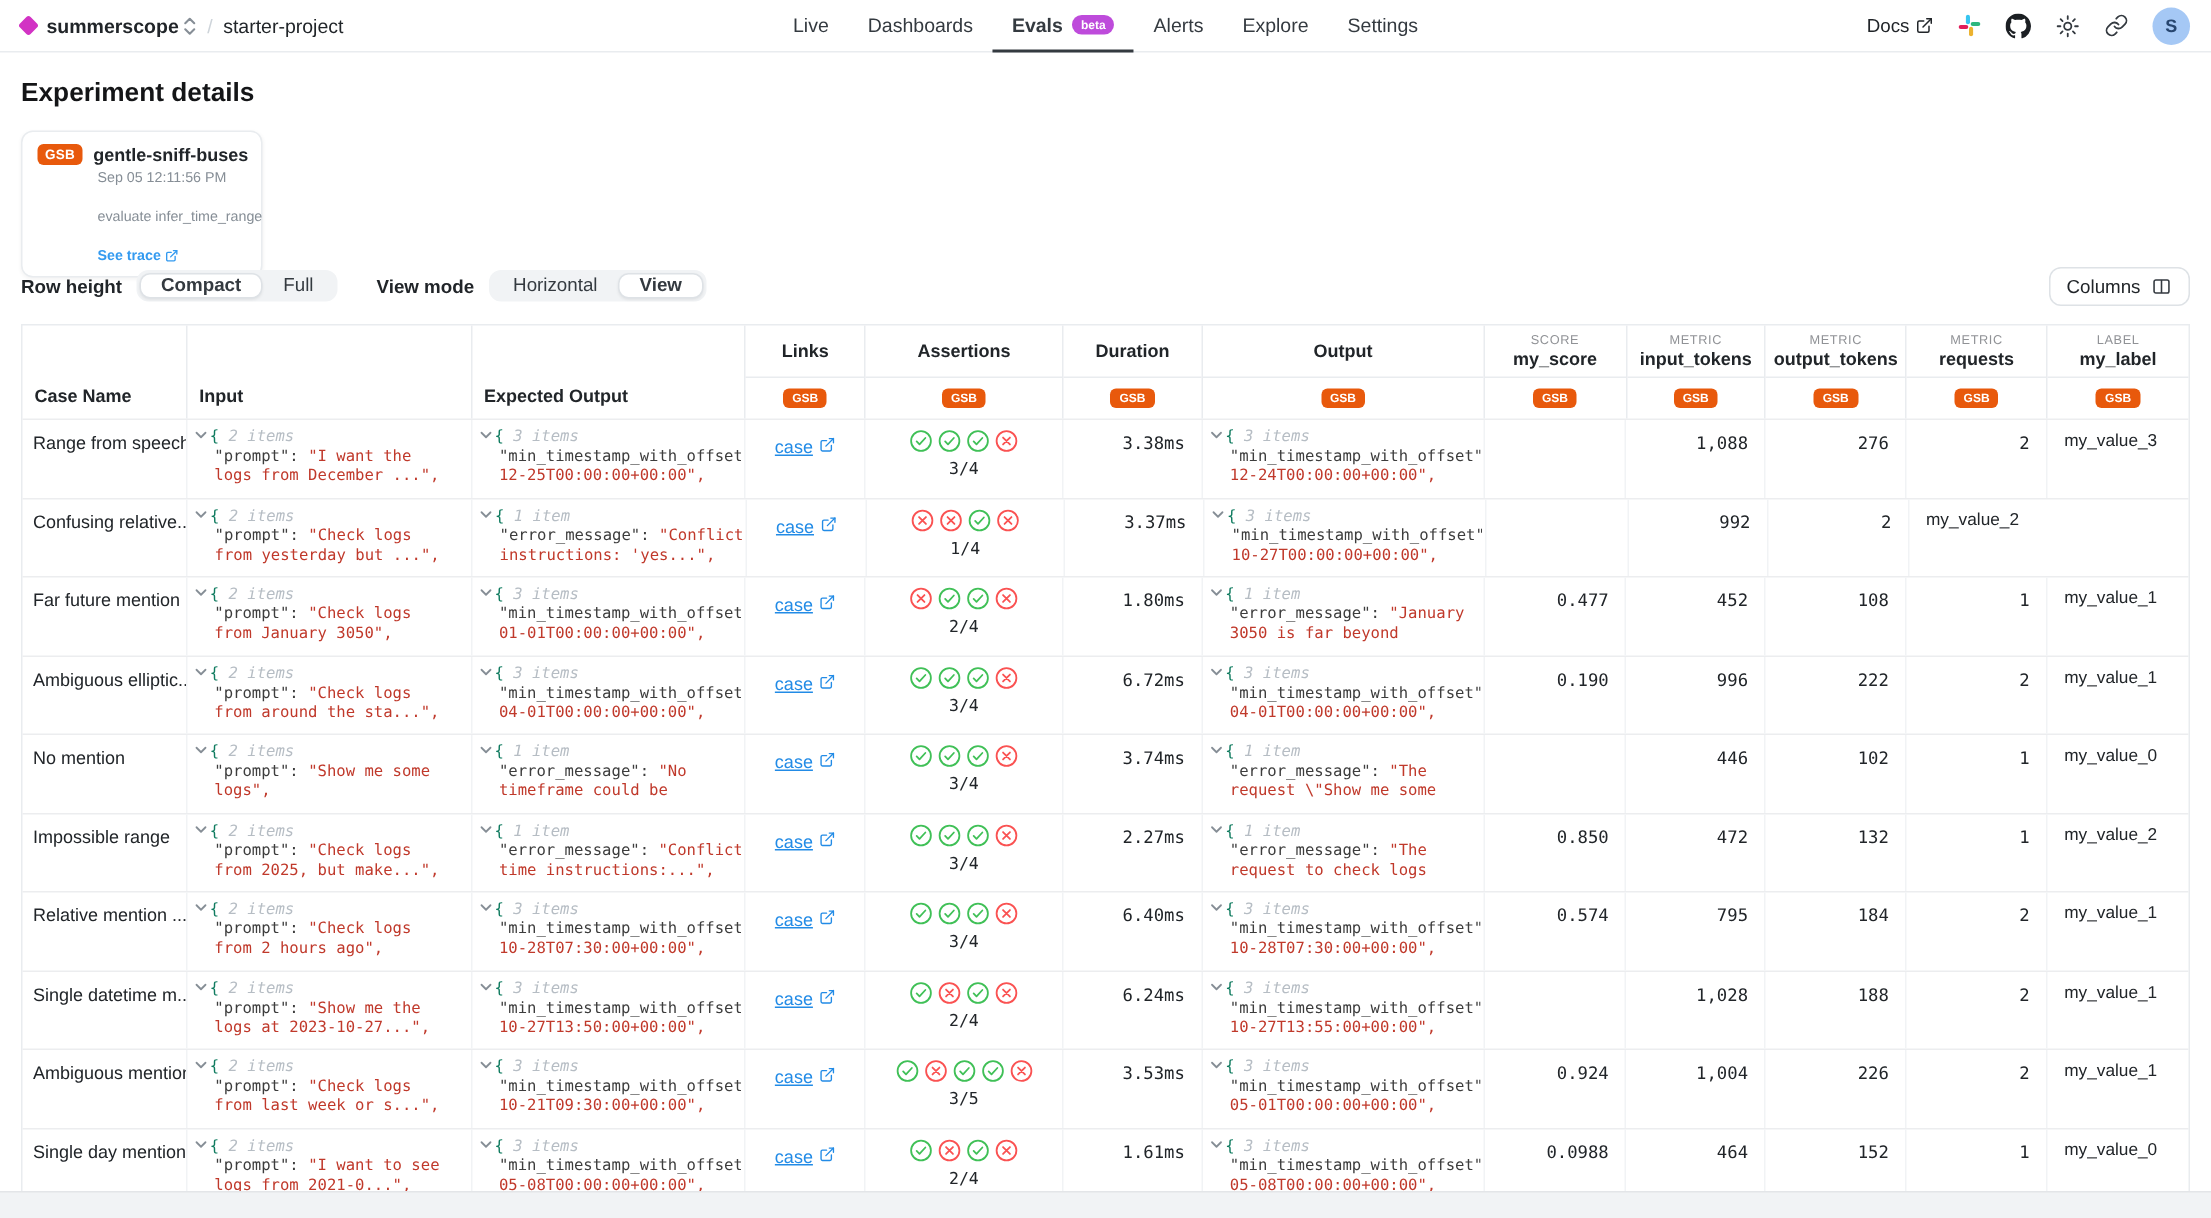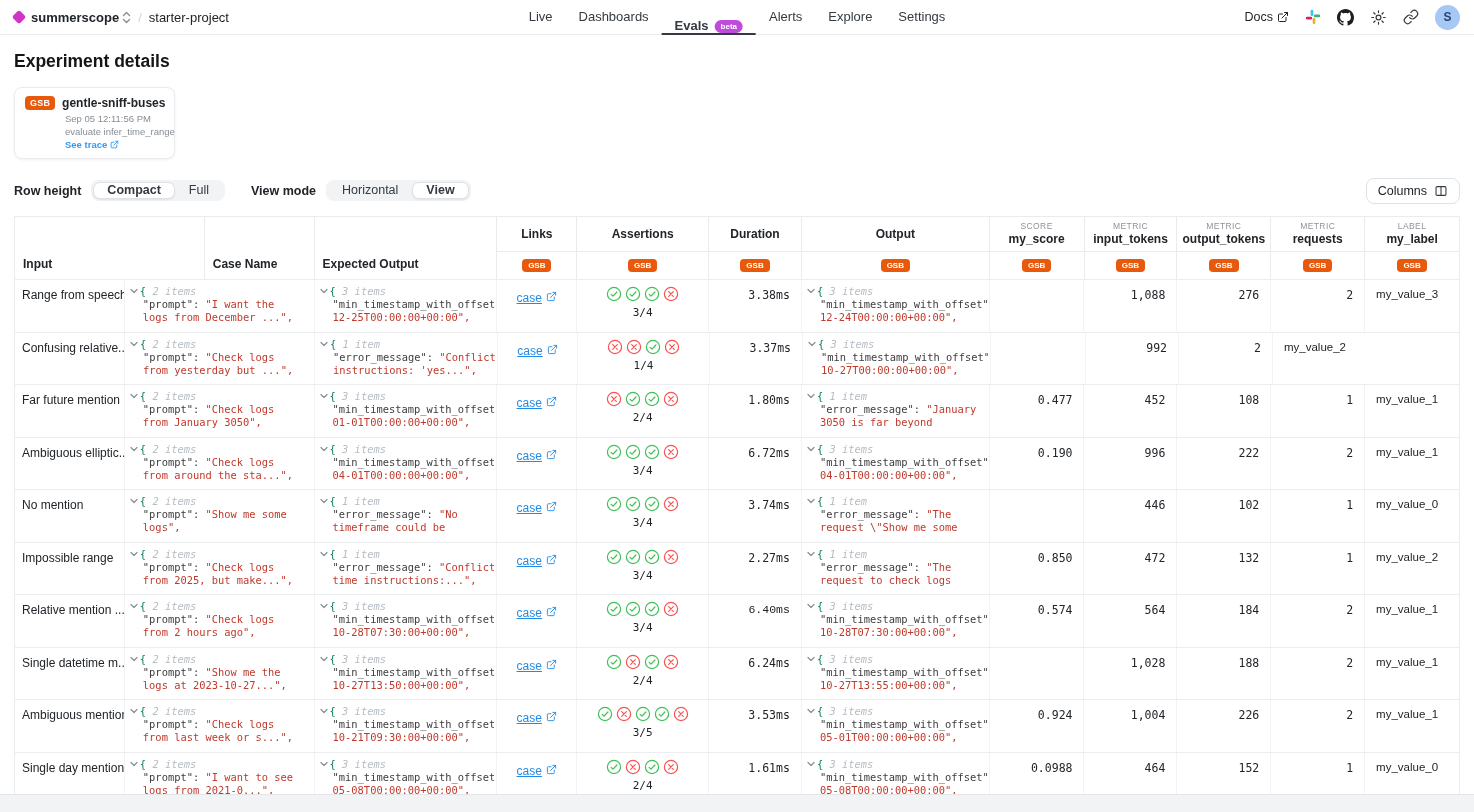--- a/index.html
+++ b/index.html
@@ -7,34 +7,34 @@
 
   
   .nav{position:absolute;top:0;left:0;right:0;height:35px;background:#fff;border-bottom:1px solid #e9ecef;display:flex;align-items:center;padding:0 14px;box-sizing:border-box;}
   .nav-left{display:flex;align-items:center;gap:7px;}
   .diamond{width:10px;height:10px;background:#d233c4;transform:rotate(45deg);border-radius:2px;}
   .org{font-size:13px;font-weight:700;color:#212529;cursor:pointer;display:flex;align-items:center;gap:3px;}
   .slash{color:#ced4da;font-size:13px;}
   .project{font-size:13px;font-weight:500;}
   .nav-tabs{position:absolute;left:50%;transform:translateX(-50%);top:0;height:35px;display:flex;}
   .tab{display:flex;align-items:center;gap:6px;padding:0 13px;font-size:13px;color:#343a40;cursor:pointer;border-bottom:2px solid transparent;box-sizing:border-box;}
-  .tab.active{border-bottom-color:#343a40;font-weight:600;align-items:flex-end;}
+  .tab.active{border-bottom-color:#343a40;font-weight:600;}
   .beta{background:#be4bdb;color:#fff;font-size:8px;font-weight:700;padding:2.5px 6px;border-radius:9px;line-height:1;}
   .nav-right{margin-left:auto;display:flex;align-items:center;gap:16px;}
   .docs{display:flex;align-items:center;gap:4px;font-size:12.5px;font-weight:500;color:#212529;cursor:pointer;}
   .icon-btn{display:flex;align-items:center;justify-content:center;cursor:pointer;}
   .avatar{width:25px;height:25px;border-radius:50%;background:#a5c8f5;color:#27466f;font-weight:700;font-size:12px;display:flex;align-items:center;justify-content:center;cursor:pointer;}
 
   
   .page-title{position:absolute;left:14px;top:51px;font-size:17.5px;font-weight:700;color:#141517;}
   .card{position:absolute;left:14px;top:87px;width:161px;box-sizing:border-box;border:1px solid #e9ecef;border-radius:8px;background:#fff;box-shadow:0 1px 3px rgba(0,0,0,.06);padding:8px 10px 8px 10px;}
   .card-head{display:flex;align-items:center;gap:7px;}
   .gsb-badge{background:#e8590c;color:#fff;font-size:9px;font-weight:700;padding:2.5px 5px;border-radius:4px;line-height:1;letter-spacing:.2px;}
   .card-name{font-size:12px;font-weight:700;white-space:nowrap;}
-  .card-body{margin:3px 0 0 40px;display:flex;flex-direction:column;gap:2px;}
+  .card-body{margin:3px 0 0 40px;display:flex;flex-direction:column;gap:15px;}
   .meta{font-size:9.5px;color:#868e96;white-space:nowrap;}
   .trace{font-size:9.5px;color:#339af0;font-weight:600;display:flex;align-items:center;gap:3px;cursor:pointer;}
 
   
   .toolbar{position:absolute;left:14px;right:14px;top:176px;height:29px;display:flex;align-items:center;}
   .tb-label{font-size:12.5px;font-weight:600;margin-right:10px;}
   .seg{display:flex;background:#f1f3f5;border-radius:8px;padding:2px;margin-right:26px;}
   .seg-btn{font-size:12.5px;padding:0 13px;border-radius:7px;color:#343a40;cursor:pointer;border:1px solid transparent;line-height:1.2;}
   .seg-btn.sel{background:#fff;border:1px solid #dee2e6;box-shadow:0 1px 2px rgba(0,0,0,.07);font-weight:600;}
   .columns-btn{margin-left:auto;display:flex;align-items:center;gap:7px;border:1px solid #dee2e6;border-radius:8px;background:#fff;padding:5px 11px;font-size:12.5px;font-weight:500;cursor:pointer;}
@@ -189,25 +189,25 @@
       <span>Columns</span>
       <svg width="14" height="14" viewBox="0 0 24 24" fill="none" stroke="#343a40" stroke-width="1.8">
           <rect x="3.5" y="4.5" width="17" height="15" rx="2"></rect>
           <path d="M12 4.5v15"></path>
         </svg>
     </div>
   </div>
 
   <div class="table">
     <div class="thead">
+        <div class="hcol hcol-plain" style="width: 110px;">
+          <span class="h-label">Case Name</span>
+        </div>
         <div class="hcol hcol-plain" style="width: 190px;">
           <span class="h-label">Input</span>
-        </div>
-        <div class="hcol hcol-plain" style="width: 110px;">
-          <span class="h-label">Case Name</span>
         </div>
         <div class="hcol hcol-plain" style="width: 183px;">
           <span class="h-label">Expected Output</span>
         </div>
         <div class="hcol" style="width: 80px;">
           <div class="h-top">
             <span class="h-label">Links</span>
           </div>
           <div class="h-bot">
             <span class="hbadge">GSB</span>
@@ -689,30 +689,30 @@
                 <circle cx="8" cy="8" r="6.6"></circle>
                 <path d="M5.1 8.3l1.9 1.9 3.9-4.2"></path>
               </svg>
               <svg width="16" height="16" viewBox="0 0 16 16" fill="none" stroke="#fa5252" stroke-width="1.2" stroke-linecap="round" stroke-linejoin="round">
                 <circle cx="8" cy="8" r="6.6"></circle>
                 <path d="M5.7 5.7l4.6 4.6M10.3 5.7l-4.6 4.6"></path>
               </svg>
             </div>
             <div class="fraction">3/4</div>
           </div>
-          <div class="td td-num" style="width: 93px; font-family: Liberation Mono, monospace;">6.40ms</div>
+          <div class="td td-num" style="width: 93px;">6.40ms</div>
           <div class="td td-json" style="width: 188px;">
             <div class="json-line"><svg width="8" height="6" viewBox="0 0 8 6" fill="none" stroke="#868e96" stroke-width="1.2" stroke-linecap="round" stroke-linejoin="round" class="chev">
                 <path d="M1 1.5l3 3 3-3"></path>
               </svg><span class="brace">{ </span><span class="json-count">3 items</span></div>
             <div class="json-line ind"><span class="json-key">"min_timestamp_with_offset"</span></div>
             <div class="json-line ind"><span class="json-val">10-28T07:30:00+00:00",</span></div>
           </div>
           <div class="td td-num" style="width: 95px;">0.574</div>
-          <div class="td td-num" style="width: 93px;">564</div>
+          <div class="td td-num" style="width: 93px;">795</div>
           <div class="td td-num" style="width: 94px;">184</div>
           <div class="td td-num" style="width: 94px;">2</div>
           <div class="td td-labelval" style="width: 94px;">my_value_1</div>
         </div>
         <div class="tr">
           <div class="td td-case" style="width: 110px;">Single datetime m...</div>
           <div class="td td-json" style="width: 190px;">
             <div class="json-line"><svg width="8" height="6" viewBox="0 0 8 6" fill="none" stroke="#868e96" stroke-width="1.2" stroke-linecap="round" stroke-linejoin="round" class="chev">
                 <path d="M1 1.5l3 3 3-3"></path>
               </svg><span class="brace">{ </span><span class="json-count">2 items</span></div>

